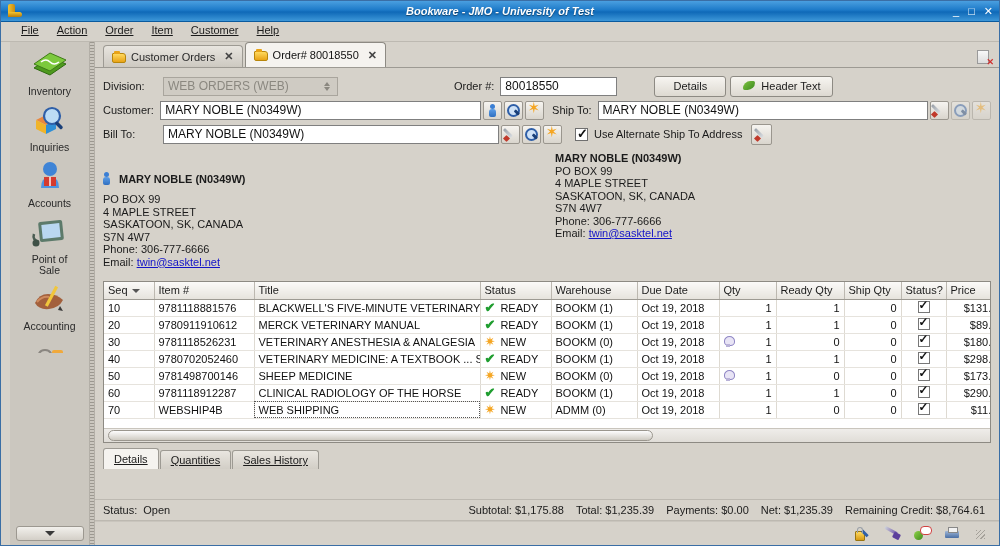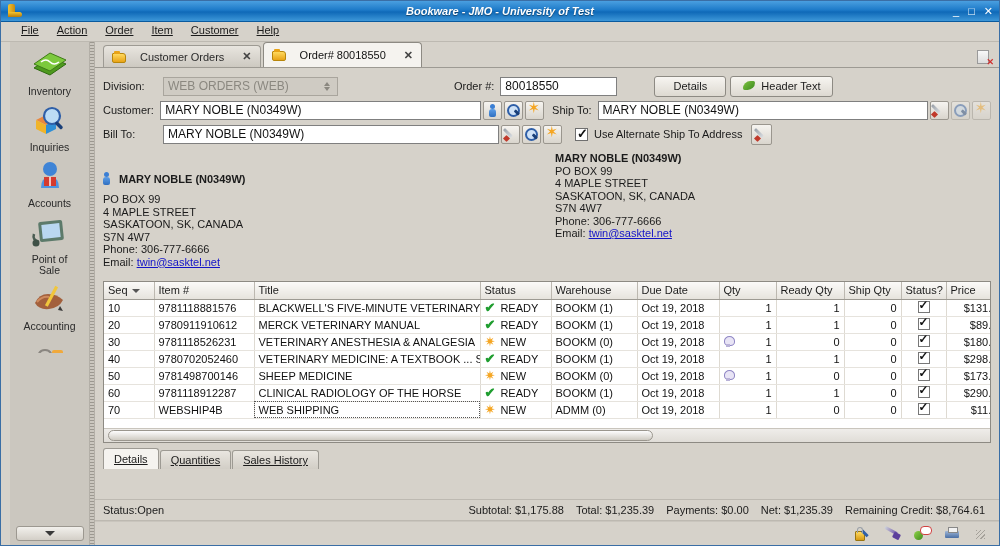--- a/index.html
+++ b/index.html
@@ -121,21 +121,21 @@
   .main { flex: 1; display: flex; flex-direction: column; min-width: 0; }
 
   
   .tabstrip {
     height: 26px; background: #d6d2ca;
     display: flex; align-items: flex-end;
     padding-left: 8px; position: relative;
     border-bottom: 1px solid #9d9a93;
   }
   .tab {
-    height: 22px; display: flex; align-items: center; gap: 14px;
+    height: 22px; display: flex; align-items: center; gap: 5px;
     padding: 0 8px;
     border: 1px solid #9d9a93; border-bottom: none;
     border-radius: 4px 4px 0 0;
     background: linear-gradient(to bottom,#e8e5df,#cdc9c1);
     font-size: 11px; color: #2a2a2a;
     margin-right: 2px;
   }
   .tab.active {
     height: 25px;
     background: #f5f3ef;
@@ -813,21 +813,21 @@
               <u>Quantities</u>
             </div>
           <div class="btab">
               <u>Sales History</u>
             </div>
         </div>
       </div>
 
       <div class="statusbar">
         <span>Status:</span>
-        <span style="margin-left:0">Open</span>
+        <span style="margin-left:6px">Open</span>
         <div class="totals">
           <span><b>Subtotal:</b> <b>$1,175.88</b></span>
           <span><b>Total:</b> <b>$1,235.39</b></span>
           <span><b>Payments:</b> <b>$0.00</b></span>
           <span><b>Net:</b> <b>$1,235.39</b></span>
           <span><b>Remaining Credit:</b> <b>$8,764.61</b></span>
         </div>
       </div>
 
       <div class="bottombar">

